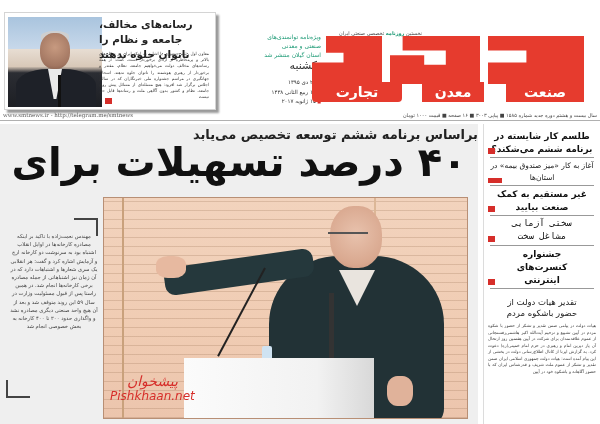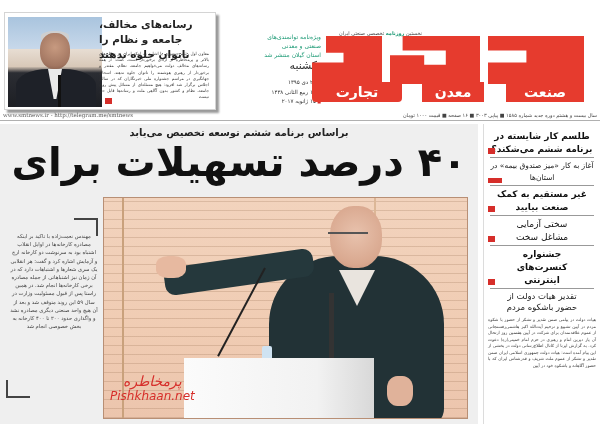--- a/index.html
+++ b/index.html
@@ -54,21 +54,21 @@
     .mast-info .dates { margin-top: 6px; font-size: 5.5px; line-height: 8.5px; color: #333; }
     .mast-info .dates span::before { content: "\25A0  "; color: #d62e2a; font-size: 4px; }
 
     
     .strip { position: absolute; left: 0; top: 111px; width: 600px; height: 10px; border-bottom: 1px solid #b0b0b0; }
     .strip .url { position: absolute; left: 3px; top: 1px; font-size: 5.5px; color: #555; font-family: "DejaVu Serif", serif; white-space: nowrap; }
     .strip .issue { position: absolute; right: 3px; top: 1px; font-size: 5px; color: #444; direction: rtl; white-space: nowrap; }
 
     
     .lead { position: absolute; left: 0; top: 124px; width: 478px; height: 300px; background: #efefef; }
-    .lead .kicker { position: absolute; left: 0; top: 3px; width: 478px; text-align: center; direction: rtl; font-size: 10px; font-weight: bold; color: #222; }
+    .lead .kicker { position: absolute; left: 0; top: 3px; width: 478px; direction: rtl; font-size: 13px; font-weight: bold; color: #222; }
     .lead .headline {
       position: absolute; left: 0; top: 13px; width: 478px; text-align: center; direction: rtl;
       font-family: "DejaVu Sans", sans-serif; font-weight: bold; font-size: 40px; line-height: 50px; color: #111; letter-spacing: -1px;
     }
     .lead .photo {
       position: absolute; left: 103px; top: 73px; width: 365px; height: 222px;
       background:
         repeating-linear-gradient(0deg, rgba(150,110,80,0.25) 0 1px, transparent 1px 9px),
         linear-gradient(180deg, #f2d3bd 0%, #f0ccb3 60%, #ecc5ad 100%);
       border: 1px solid #b88f75; overflow: hidden;
@@ -96,21 +96,21 @@
     .quote .text { position: absolute; left: 6px; top: 14px; width: 88px; direction: rtl; text-align: center; font-size: 5.3px; line-height: 8.2px; color: #444; }
 
     
     .side { position: absolute; left: 483px; top: 124px; width: 117px; height: 300px; background: #ffffff; border-left: 1px solid #dcdcdc; }
     .side .item { position: relative; direction: rtl; text-align: center; color: #111; }
     .side .h { font-weight: bold; font-size: 9px; line-height: 13px; }
     .side .sub { font-size: 7.5px; line-height: 12px; color: #222; }
     .side .sep { height: 1px; background: #999; margin: 1px 6px 2px 6px; }
     .side .tag { position: absolute; left: 4px; bottom: 2px; }
     .side .tag-wide { position: absolute; left: 4px; bottom: 1px; width: 14px; height: 5px; background: #d62e2a; }
-    .side .gov-title { font-size: 8.5px; line-height: 11px; color: #222; margin-top: 2px; }
+    .side .gov-title { font-size: 8.5px; line-height: 11px; color: #222; margin-top: 8px; }
     .side .gov-body { font-size: 4.3px; line-height: 6.5px; color: #444; text-align: justify; padding: 4px 4px 0 4px; }
   </style>
 </head>
 <body>
 
 <div class="top-story">
   <div class="top-photo">
     <div class="hair"></div>
       <div class="head"></div>
       <div class="suit"></div>
@@ -172,21 +172,21 @@
       <div class="hand"></div>
     <div class="collar"></div>
       <div class="head"></div>
       <div class="glasses"></div>
     <div class="mic1"></div>
       <div class="mic2"></div>
       <div class="bottle"></div>
     <div class="podium"></div>
       <div class="rhand"></div>
     <div class="wm">
-      <span class="fa">پرمخاطره</span>
+      <span class="fa">پیشخوان</span>
       <span class="en">Pishkhaan.net</span>
     </div>
   </div>
 </div>
 
 <div class="side">
   <div class="item" style="padding-top:6px;">
     <div class="h">طلسم کار شایسته در برنامه ششم می‌شکند؟</div>
     <span class="red-tag tag"></span>
   </div>
@@ -195,21 +195,21 @@
     <div class="sub" style="padding:0 6px;">آغاز به کار «میز صندوق بیمه» در استان‌ها</div>
     <span class="tag-wide"></span>
   </div>
   <div class="sep"></div>
   <div class="item">
     <div class="h" style="padding:0 8px;">غیر مستقیم به کمک صنعت بیایید</div>
     <span class="red-tag tag"></span>
   </div>
   <div class="sep"></div>
   <div class="item">
-    <div class="h" style="padding:0 22px;font-weight:normal;">سختی آزمایی مشاغل سخت</div>
+    <div class="h" style="padding:0 22px;font-weight:normal;font-family:Liberation Mono, monospace;">سختی آزمایی مشاغل سخت</div>
     <span class="red-tag tag"></span>
   </div>
   <div class="sep"></div>
   <div class="item">
     <div class="h" style="padding:0 18px;">جشنواره کنسرت‌های اینترنتی</div>
     <span class="red-tag tag"></span>
   </div>
   <div class="sep"></div>
   <div class="item">
     <div class="gov-title" style="padding:0 14px;">تقدیر هیات دولت از حضور باشکوه مردم</div>

